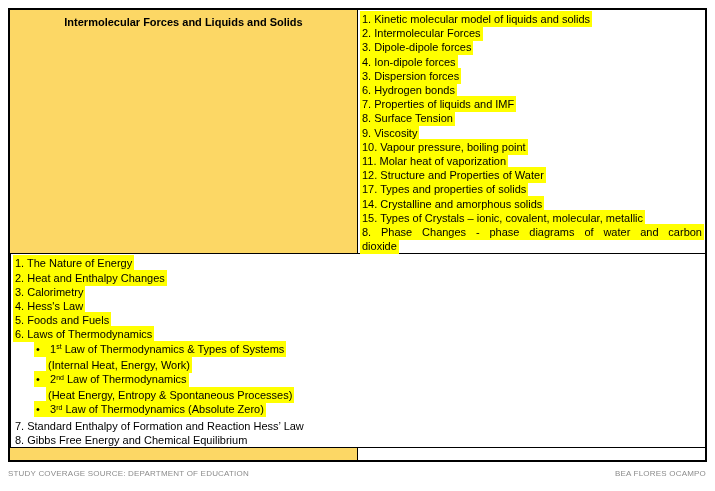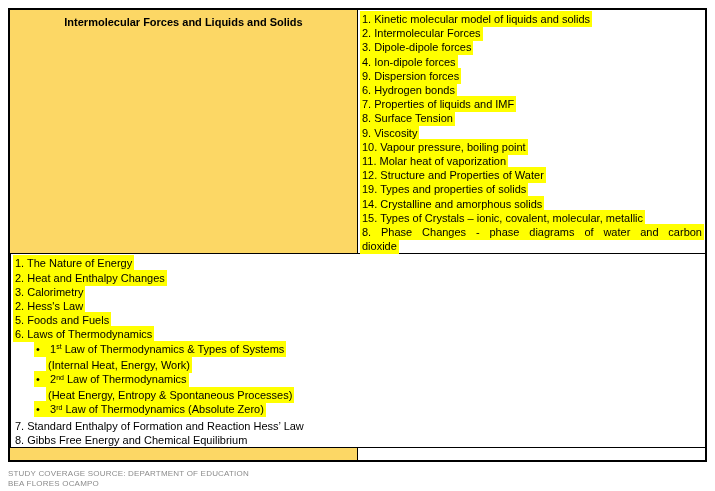--- a/index.html
+++ b/index.html
@@ -63,62 +63,61 @@
 
   .bmark{display:inline-block;width:14px;}
   sup{
     font-size:7px;
     vertical-align:baseline;
     position:relative;
     top:-3.5px;
   }
 
   .footer{
-    position:absolute;left:8px;right:22px;top:469px;
+    position:absolute;left:8px;right:9px;top:469px;
     display:flex;justify-content:space-between;
     font-size:8px;line-height:10px;
     color:var(--footer-text,#8C8C8C);
     letter-spacing:0.2px;
-    flex-direction:column;
   }
 </style>
 </head>
 <body>
 
 <div class="page">
 
   <div class="coverage-table" id="coverage-table">
       <div class="row row-0">
         <div class="topic-cell"><span class="topic-label">Intermolecular Forces and Liquids and Solids</span></div>
         <div class="items-cell">
           <div class="line"><span class="hl">1. Kinetic molecular model of liquids and solids</span></div>
           <div class="line"><span class="hl">2. Intermolecular Forces</span></div>
           <div class="line"><span class="hl">3. Dipole-dipole forces</span></div>
           <div class="line"><span class="hl">4. Ion-dipole forces</span></div>
-          <div class="line"><span class="hl">9. Dispersion forces</span></div>
+          <div class="line"><span class="hl">3. Dispersion forces</span></div>
           <div class="line"><span class="hl">6. Hydrogen bonds</span></div>
           <div class="line"><span class="hl">7. Properties of liquids and IMF</span></div>
           <div class="line"><span class="hl">8. Surface Tension</span></div>
           <div class="line"><span class="hl">9. Viscosity</span></div>
           <div class="line"><span class="hl">10. Vapour pressure, boiling point</span></div>
           <div class="line"><span class="hl">11. Molar heat of vaporization</span></div>
           <div class="line"><span class="hl">12. Structure and Properties of Water</span></div>
-          <div class="line"><span class="hl">19. Types and properties of solids</span></div>
+          <div class="line"><span class="hl">17. Types and properties of solids</span></div>
           <div class="line"><span class="hl">14. Crystalline and amorphous solids</span></div>
           <div class="line"><span class="hl">15. Types of Crystals – ionic, covalent, molecular, metallic</span></div>
           <div class="line justify"><span class="hl">8. Phase Changes - phase diagrams of water and carbon</span></div>
           <div class="line wrap-flush"><span class="hl">dioxide</span></div>
         </div>
       </div>
       <div class="row row-1">
         <div class="items-cell">
           <div class="line"><span class="hl">1. The Nature of Energy</span></div>
           <div class="line"><span class="hl">2. Heat and Enthalpy Changes</span></div>
           <div class="line"><span class="hl">3. Calorimetry</span></div>
-          <div class="line"><span class="hl">2. Hess's Law</span></div>
+          <div class="line"><span class="hl">4. Hess's Law</span></div>
           <div class="line"><span class="hl">5. Foods and Fuels</span></div>
           <div class="line"><span class="hl">6. Laws of Thermodynamics</span></div>
           <div class="line bullet"><span class="hl"><span class="bmark">•</span>1<sup>st</sup> Law of Thermodynamics &amp; Types of Systems</span></div>
           <div class="line wrap-indent"><span class="hl">(Internal Heat, Energy, Work)</span></div>
           <div class="line bullet"><span class="hl"><span class="bmark">•</span>2<sup>nd</sup> Law of Thermodynamics</span></div>
           <div class="line wrap-indent"><span class="hl">(Heat Energy, Entropy &amp; Spontaneous Processes)</span></div>
           <div class="line bullet"><span class="hl"><span class="bmark">•</span>3<sup>rd</sup> Law of Thermodynamics (Absolute Zero)</span></div>
           <div class="line"><span class="nohl">7. Standard Enthalpy of Formation and Reaction Hess’ Law</span></div>
           <div class="line"><span class="nohl">8. Gibbs Free Energy and Chemical Equilibrium</span></div>
         </div>

